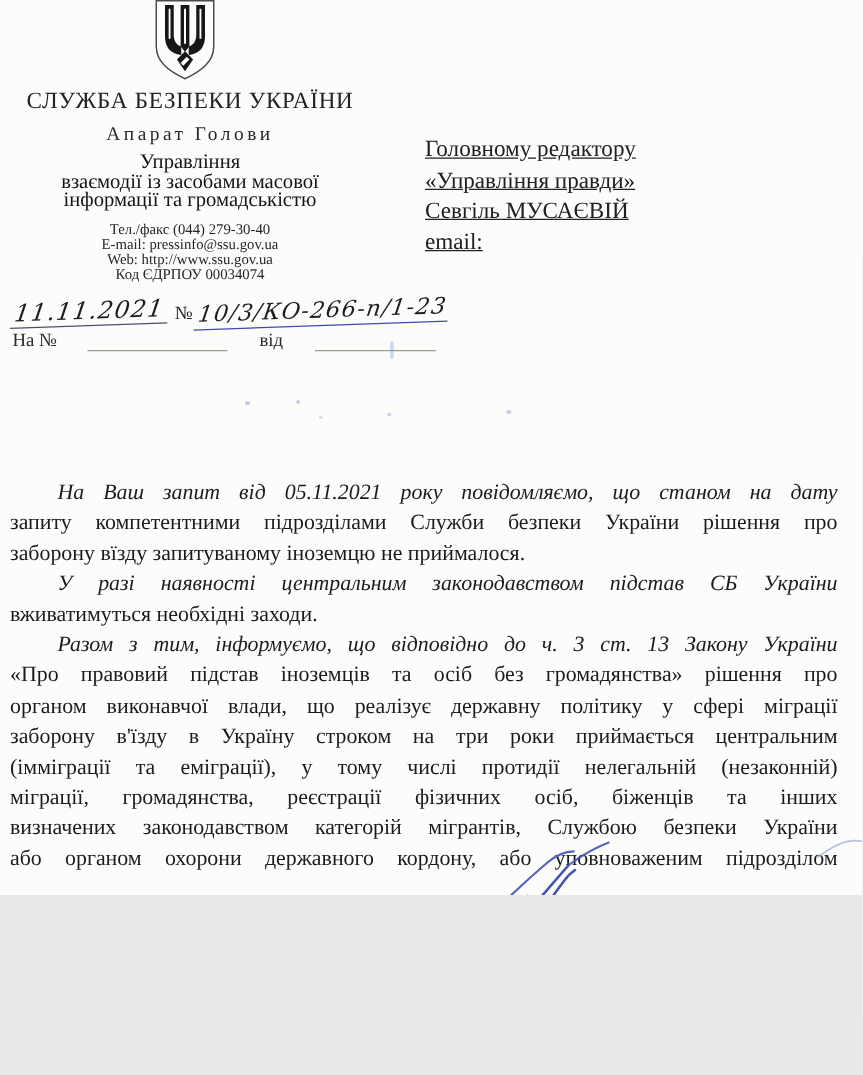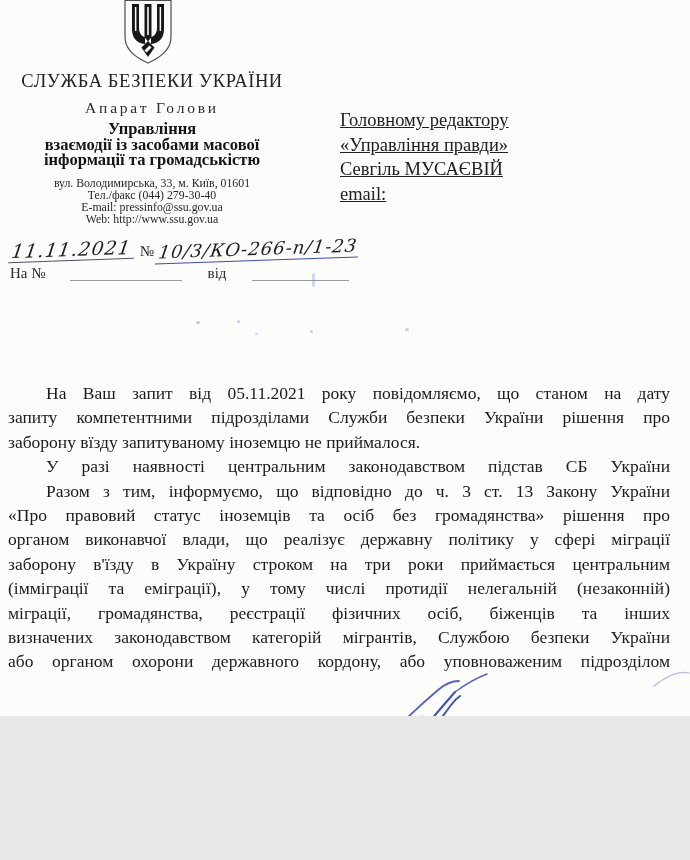--- a/index.html
+++ b/index.html
@@ -8,21 +8,21 @@
     background:#fcfcfb; overflow:hidden;
     font-family:"Liberation Serif", serif; color:#1e1e1e;
   }
   
   .emblem { position:absolute; left:122px; top:0; width:52px; height:64px; }
   .letterhead {
     position:absolute; left:0; top:71px; width:304px; text-align:center;
   }
   .org-name { font-size:18.5px; letter-spacing:0.6px; color:#232323; }
   .department { font-size:15.5px; letter-spacing:2.8px; margin-top:7px; color:#2a2a2a; }
-  .division { font-weight:bold; font-size:16.5px; line-height:15.6px; margin-top:4px; color:#141414; }
+  .division { font-weight:normal; font-size:16.5px; line-height:15.6px; margin-top:4px; color:#141414; }
   .address { font-size:11.8px; line-height:12.2px; margin-top:9px; color:#262626; }
   
   .ref { position:absolute; left:10px; top:238px; width:350px; }
   .ref-row1 { display:flex; align-items:flex-end; }
   .hand {
     font-family:"DejaVu Serif", serif; font-style:italic; display:inline-block;
     transform:skewX(-10deg) rotate(-2deg); letter-spacing:1px; white-space:nowrap;
   }
   .hand-date {
     font-size:19px; min-width:118px; padding:0 4px 0 2px;
@@ -35,21 +35,21 @@
   }
   .ref-row2 { display:flex; align-items:flex-end; margin-top:4px; font-size:15px; color:#2a2a2a;gap:16px; }
   .blank { height:14px; border-bottom:1.3px solid #9b9b98; }
   .blank-1 { width:112px; margin:0 10px 1px 8px; }
   .blank-2 { width:97px; margin:0 0 1px 10px; }
   
   .recipient { position:absolute; left:340px; top:108px; font-size:18.5px; line-height:24.5px; color:#202020;text-decoration:underline; }
   
   .body-text { position:absolute; left:8px; top:381px; width:662px; font-size:17.5px; color:#1b1b1b; }
   .bline { line-height:24.4px; text-align:justify; text-align-last:justify; }
-  .bline.first { text-indent:38px; }
+  .bline.first { text-indent:38px;font-style:italic; }
   .bline.last { text-align-last:left; }
   
   .position-title { position:absolute; left:8px; top:769px; font-size:18px; color:#202020; }
   .signer-name { position:absolute; left:458px; top:730px; font-size:18px; color:#202020; }
   .signature-svg { position:absolute; left:270px; top:640px; width:420px; height:220px; }
   
   .speck { position:absolute; border-radius:50%; }
 </style>
 </head>
 <body>
@@ -70,24 +70,24 @@
 
   <div class="letterhead">
     <div class="org-name">СЛУЖБА БЕЗПЕКИ УКРАЇНИ</div>
     <div class="department">Апарат Голови</div>
     <div class="division">
       <div>Управління</div>
       <div>взаємодії із засобами масової</div>
       <div>інформації та громадськістю</div>
     </div>
     <div class="address">
-      <div>вул. Володимирська, 33, м. Київ, 01601</div>
       <div>Тел./факс (044) 279-30-40</div>
       <div>E-mail: pressinfo@ssu.gov.ua</div>
       <div>Web: http://www.ssu.gov.ua</div>
+      <div>Код ЄДРПОУ 00034074</div>
     </div>
   </div>
 
   <div class="ref">
     <div class="ref-row1">
       <span class="hand hand-date">11.11.2021</span>
       <span class="num-sign">№</span>
       <span class="hand hand-number">10/3/КО-266-п/1-23</span>
     </div>
     <div class="ref-row2">
@@ -106,24 +106,25 @@
   </div>
 
   <div class="body-text">
     <div>
       <div class="bline first">На Ваш запит від 05.11.2021 року повідомляємо, що станом на дату</div>
       <div class="bline">запиту компетентними підрозділами Служби безпеки України рішення про</div>
       <div class="bline last">заборону вїзду запитуваному іноземцю не приймалося.</div>
     </div>
     <div>
       <div class="bline first">У разі наявності центральним законодавством підстав СБ України</div>
+      <div class="bline last">вживатимуться необхідні заходи.</div>
     </div>
     <div>
       <div class="bline first">Разом з тим, інформуємо, що відповідно до ч. 3 ст. 13 Закону України</div>
-      <div class="bline">«Про правовий статус іноземців та осіб без громадянства» рішення про</div>
+      <div class="bline">«Про правовий підстав іноземців та осіб без громадянства» рішення про</div>
       <div class="bline">органом виконавчої влади, що реалізує державну політику у сфері міграції</div>
       <div class="bline">заборону в'їзду в Україну строком на три роки приймається центральним</div>
       <div class="bline">(імміграції та еміграції), у тому числі протидії нелегальній (незаконній)</div>
       <div class="bline">міграції, громадянства, реєстрації фізичних осіб, біженців та інших</div>
       <div class="bline">визначених законодавством категорій мігрантів, Службою безпеки України</div>
       <div class="bline">або органом охорони державного кордону, або уповноваженим підрозділом</div>
     </div>
   </div>
 
   <div class="position-title">Головному Управління</div>

